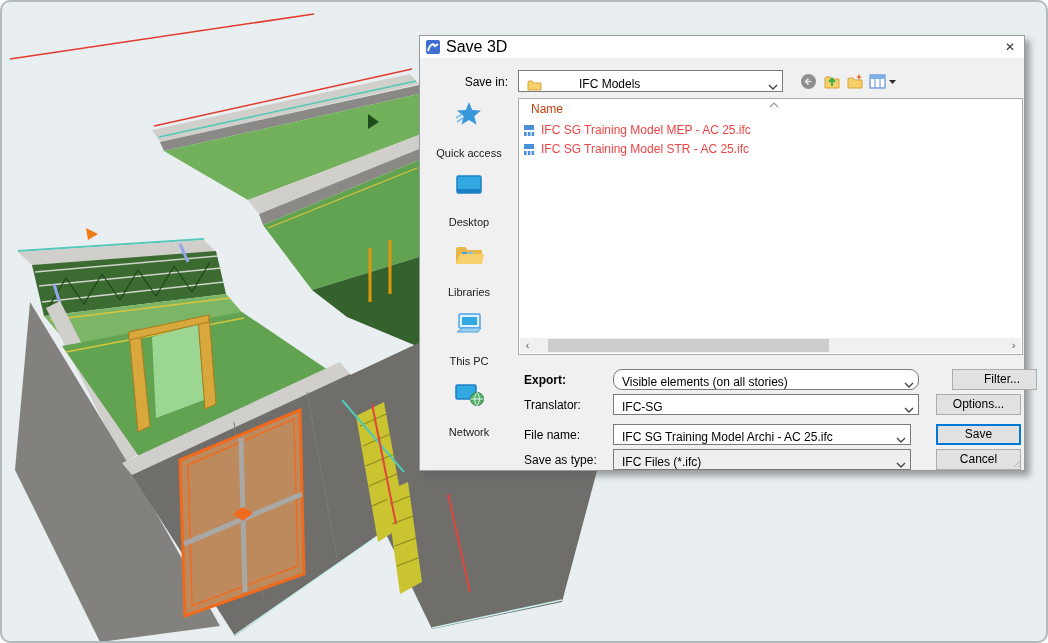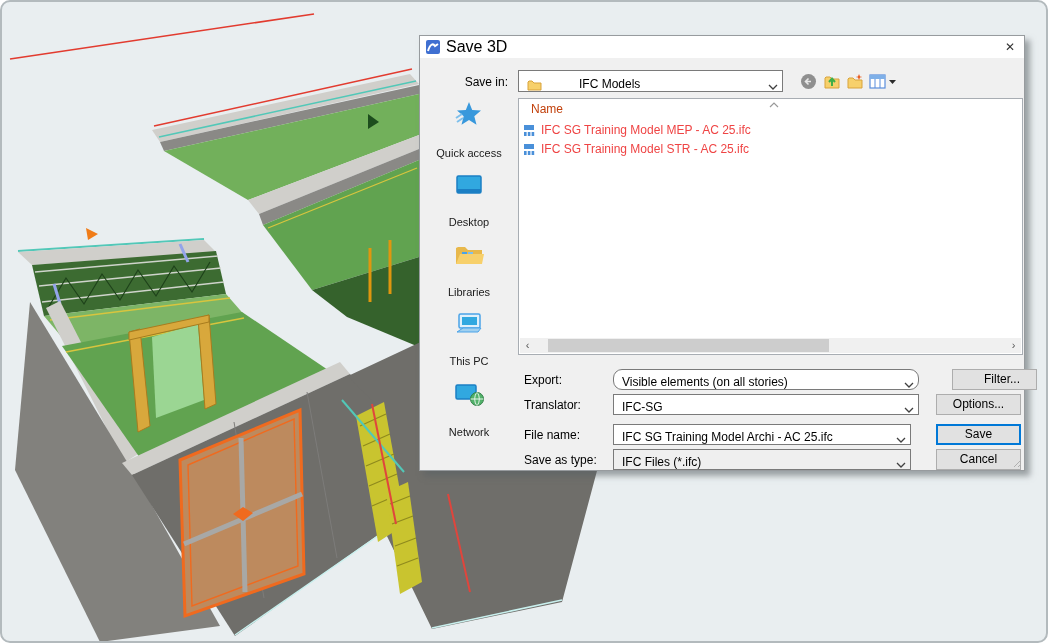--- a/index.html
+++ b/index.html
@@ -240,21 +240,21 @@
       </div>
       <div class="hscroll">
         <div class="hs-btn">‹</div>
         <div class="hs-track">
           <div class="hs-thumb"></div>
         </div>
         <div class="hs-btn">›</div>
       </div>
     </div>
 
-    <div class="lbl" style="left:104px; top:337px;">Export:</div>
+    <div class="lbl" style="left:104px; top:337px;font-weight:bold;">Export:</div>
     <div class="combo" style="left:193px; top:333px; width:306px; height:21px;border-radius:9px;">
       <span class="val">Visible elements (on all stories)</span>
       <span class="chev">
         <svg width="10" height="7">
             <polyline points="1,1 5,5 9,1" stroke="#404040" stroke-width="1.3" fill="none"></polyline>
           </svg>
       </span>
     </div>
     <button class="btn" style="left:532px; top:333px;padding-left:15px;">Filter...</button>
 

